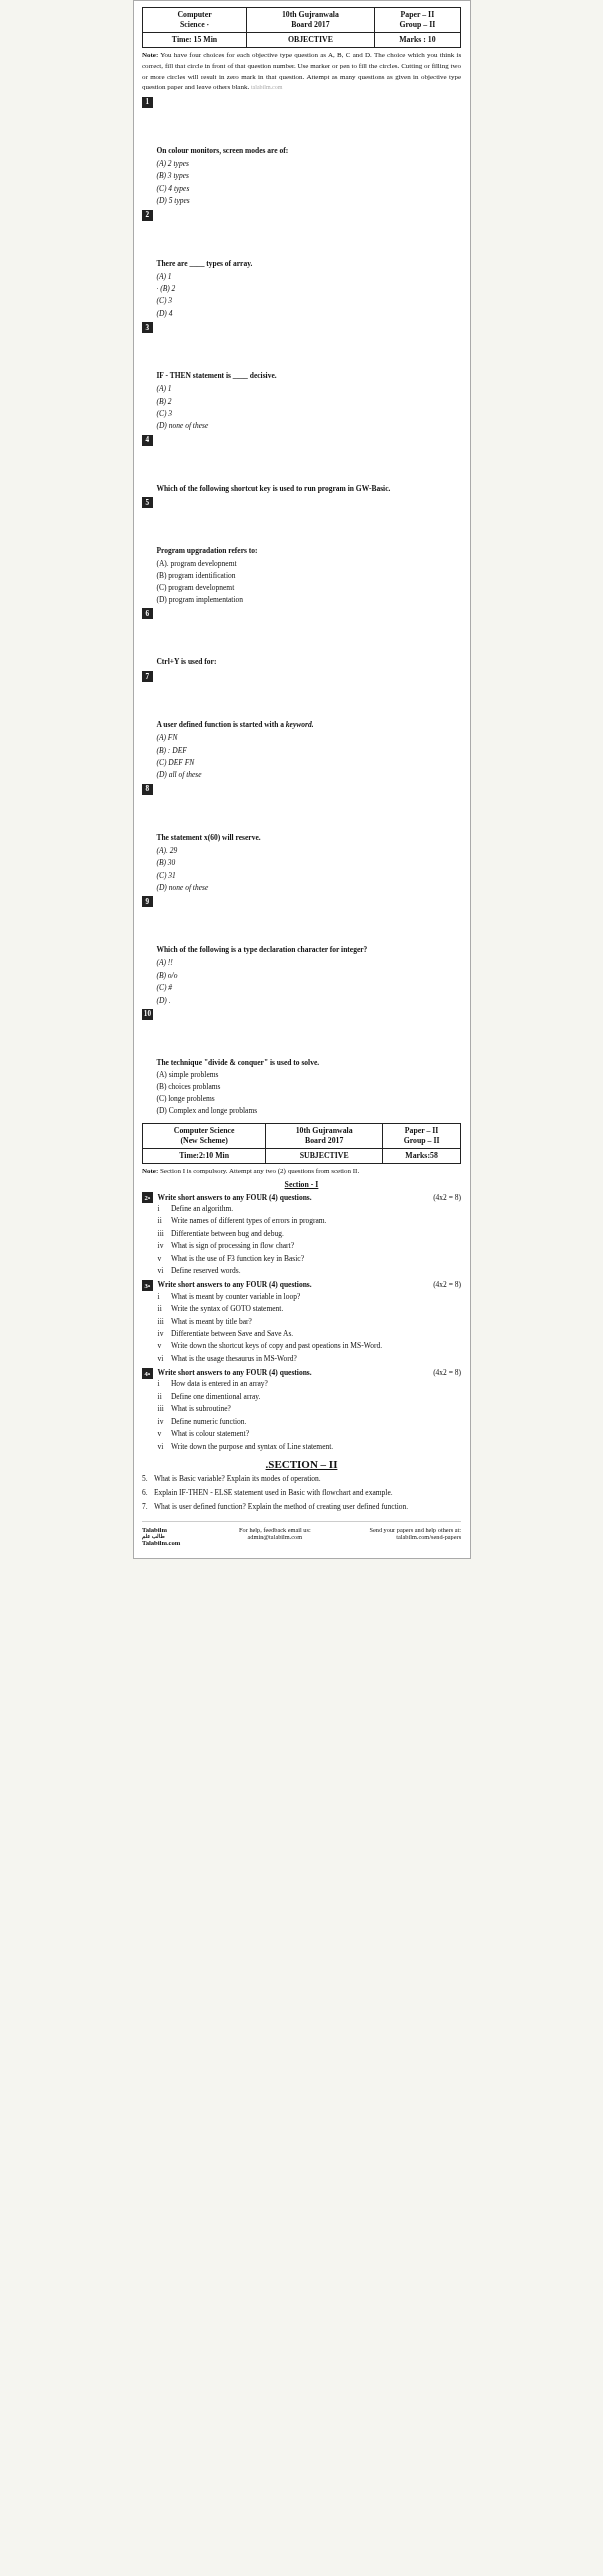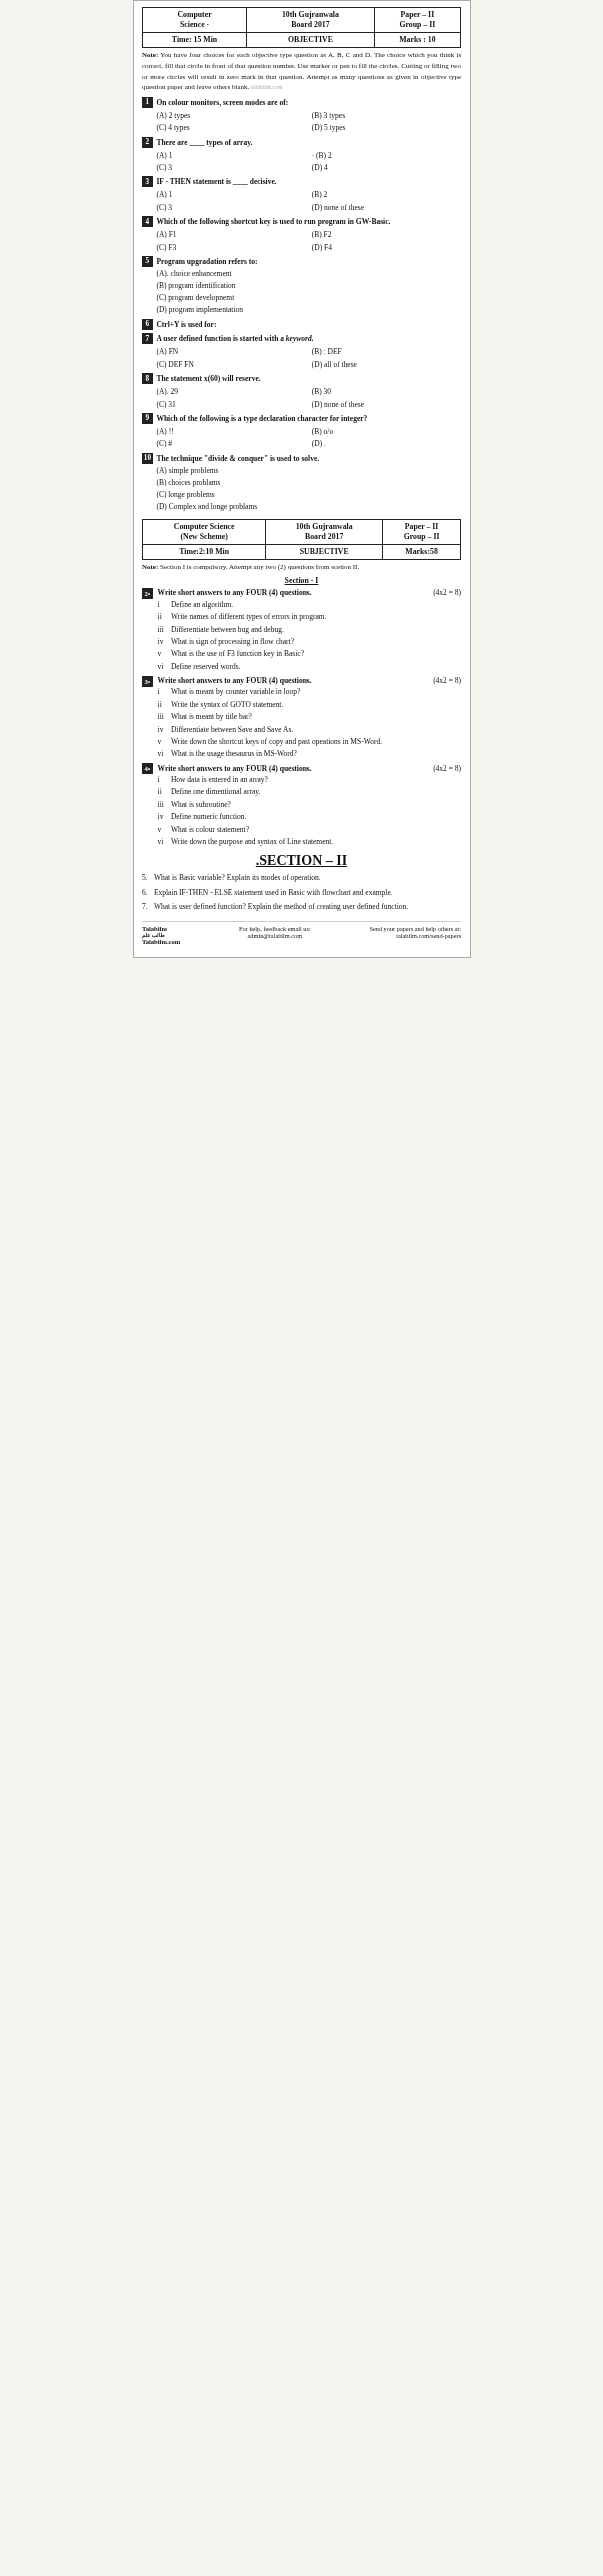--- a/index.html
+++ b/index.html
@@ -64,31 +64,33 @@
       display: inline-flex;
       align-items: center;
       justify-content: center;
       margin-right: 2.4px;
       flex-shrink: 0;
     }
     .q-content {
       flex: 1;
       font-size: 7.5px;
       line-height: 1.5;
+      margin-top: 48px;
     }
     .q-text {
       font-weight: bold;
       margin-bottom: 1.2px;
       font-size: 7.5px;
     }
     .options-grid {
       display: grid;
-      grid-template-columns: 1fr 1fr;
+      grid-template-columns: 1fr;
       gap: 0 6px;
       font-size: 7.5px;
+      font-style: italic;
     }
     .option {
       padding: 0.6px 0;
     }
     .options-list {
       font-size: 7.5px;
       line-height: 1.6;
     }
 
     
@@ -185,21 +187,21 @@
       text-align: center;
       font-size: 6.3px;
     }
     .footer-right {
       text-align: right;
       font-size: 6.3px;
     }
     .section2-title {
       text-align: center;
       font-weight: bold;
-      font-size: 14px;
+      font-size: 11px;
       text-decoration: underline;
       margin: 4.8px 0 3px 0;
     }
     .plain-q {
       display: flex;
       margin-bottom: 3px;
       font-size: 7.5px;
       line-height: 1.5;
     }
     .plain-q-num {
@@ -279,37 +281,31 @@
       </div>
     </div>
   </div>
 
   <div class="q-block">
     <div class="q-num">
         <span class="q-num-box">4</span>
       </div>
     <div class="q-content">
       <div class="q-text">Which of the following shortcut key is used to run program in GW-Basic.</div>
-      <div class="options-grid">
-        <div class="option">(A)  F1</div>
-        <div class="option">(B)  F2</div>
-        <div class="option">(C)  F3</div>
-        <div class="option">(D)  F4</div>
-      </div>
     </div>
   </div>
 
   <div class="q-block">
     <div class="q-num">
         <span class="q-num-box">5</span>
       </div>
     <div class="q-content">
       <div class="q-text">Program upgradation refers to:</div>
       <div class="options-list">
-        <div>(A).   choice enhancement</div>
+        <div>(A).   program developnemt</div>
         <div>(B)    program identification</div>
         <div>(C)    program developnemt</div>
         <div>(D)    program implementation</div>
       </div>
     </div>
   </div>
 
   <div class="q-block">
     <div class="q-num">
         <span class="q-num-box">6</span>

